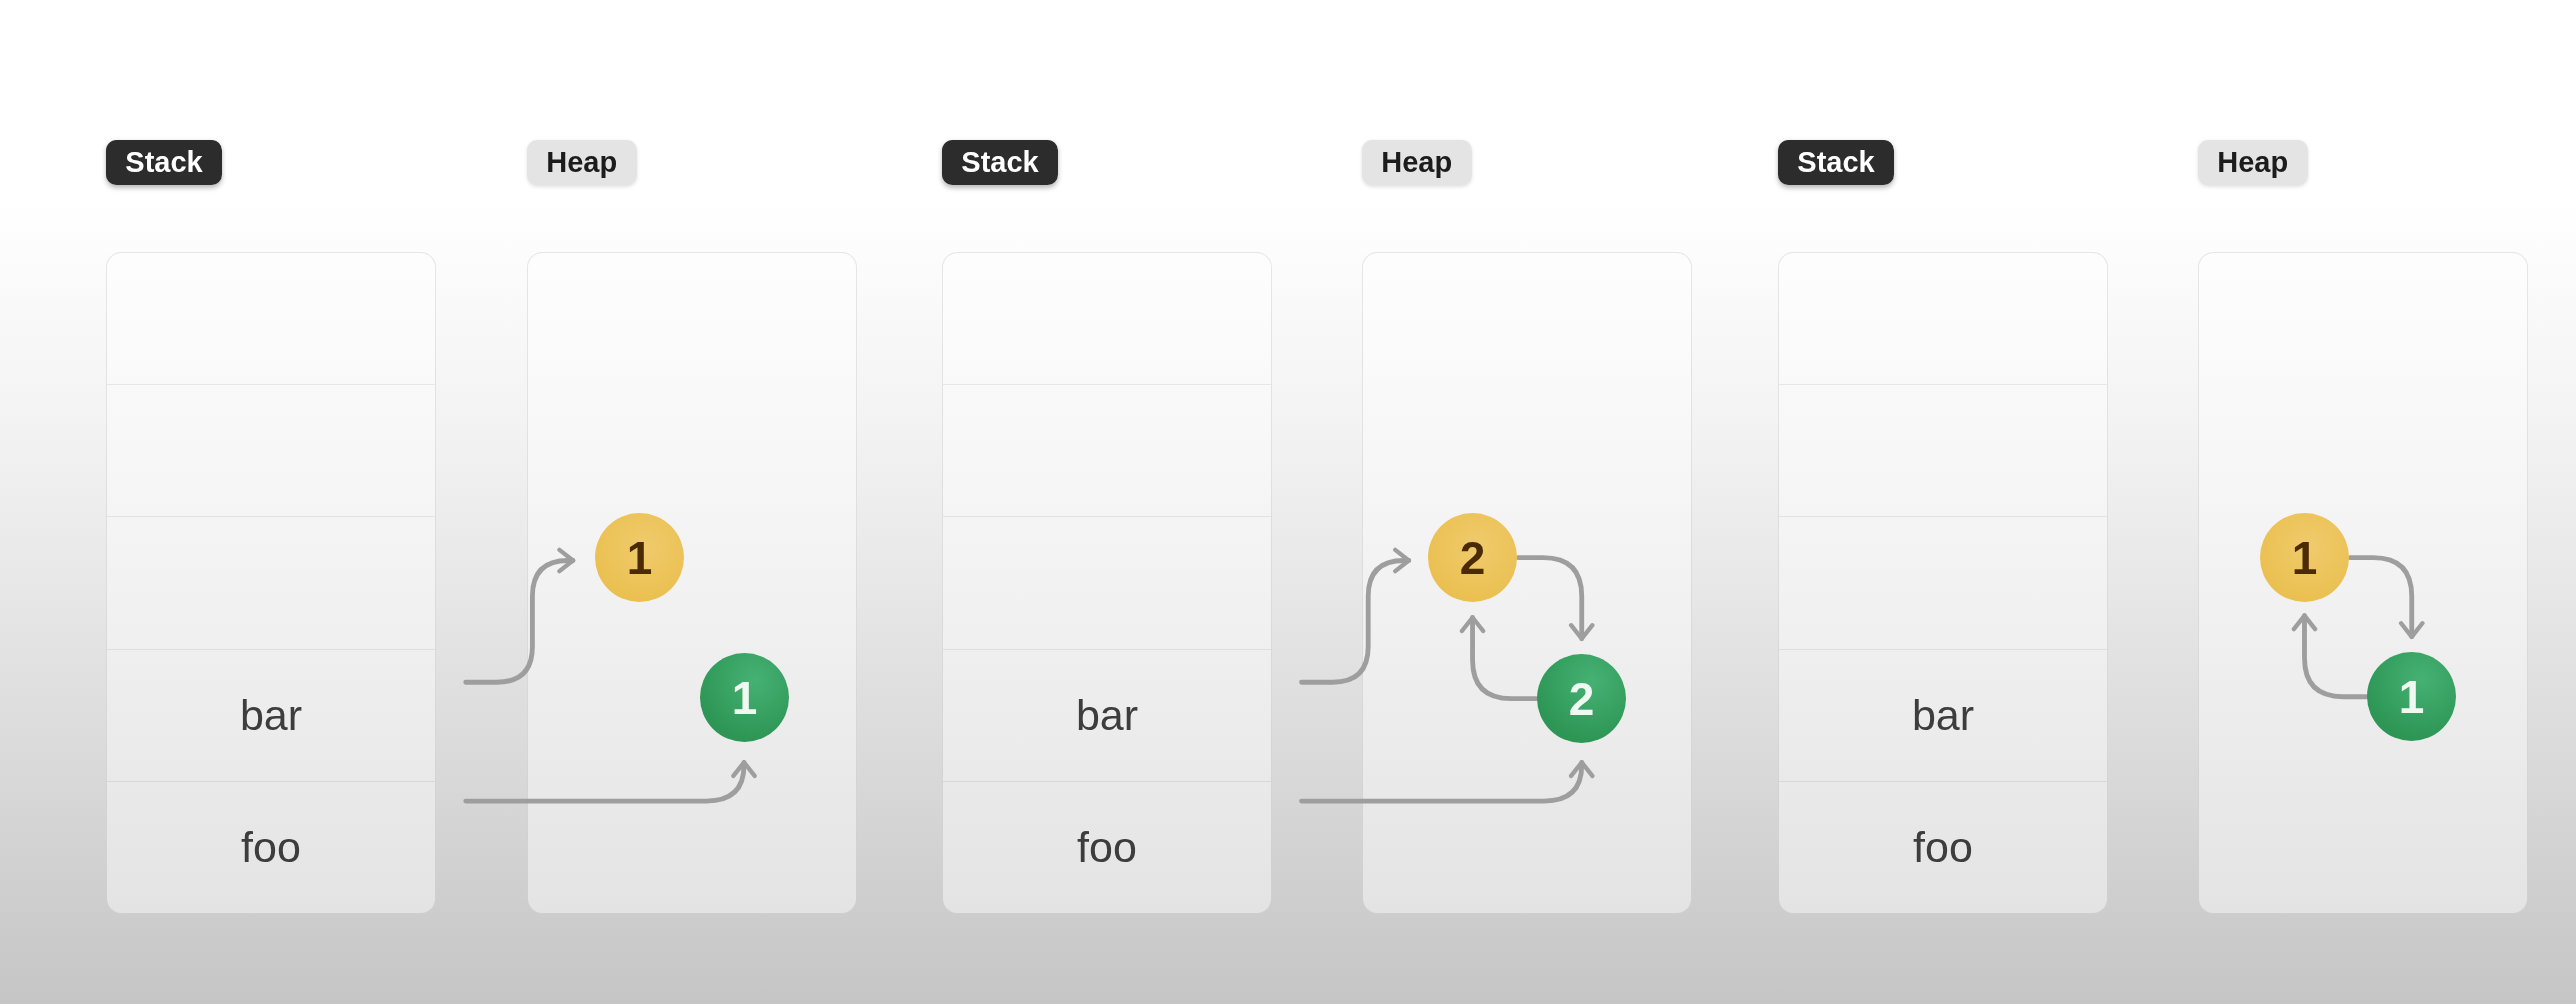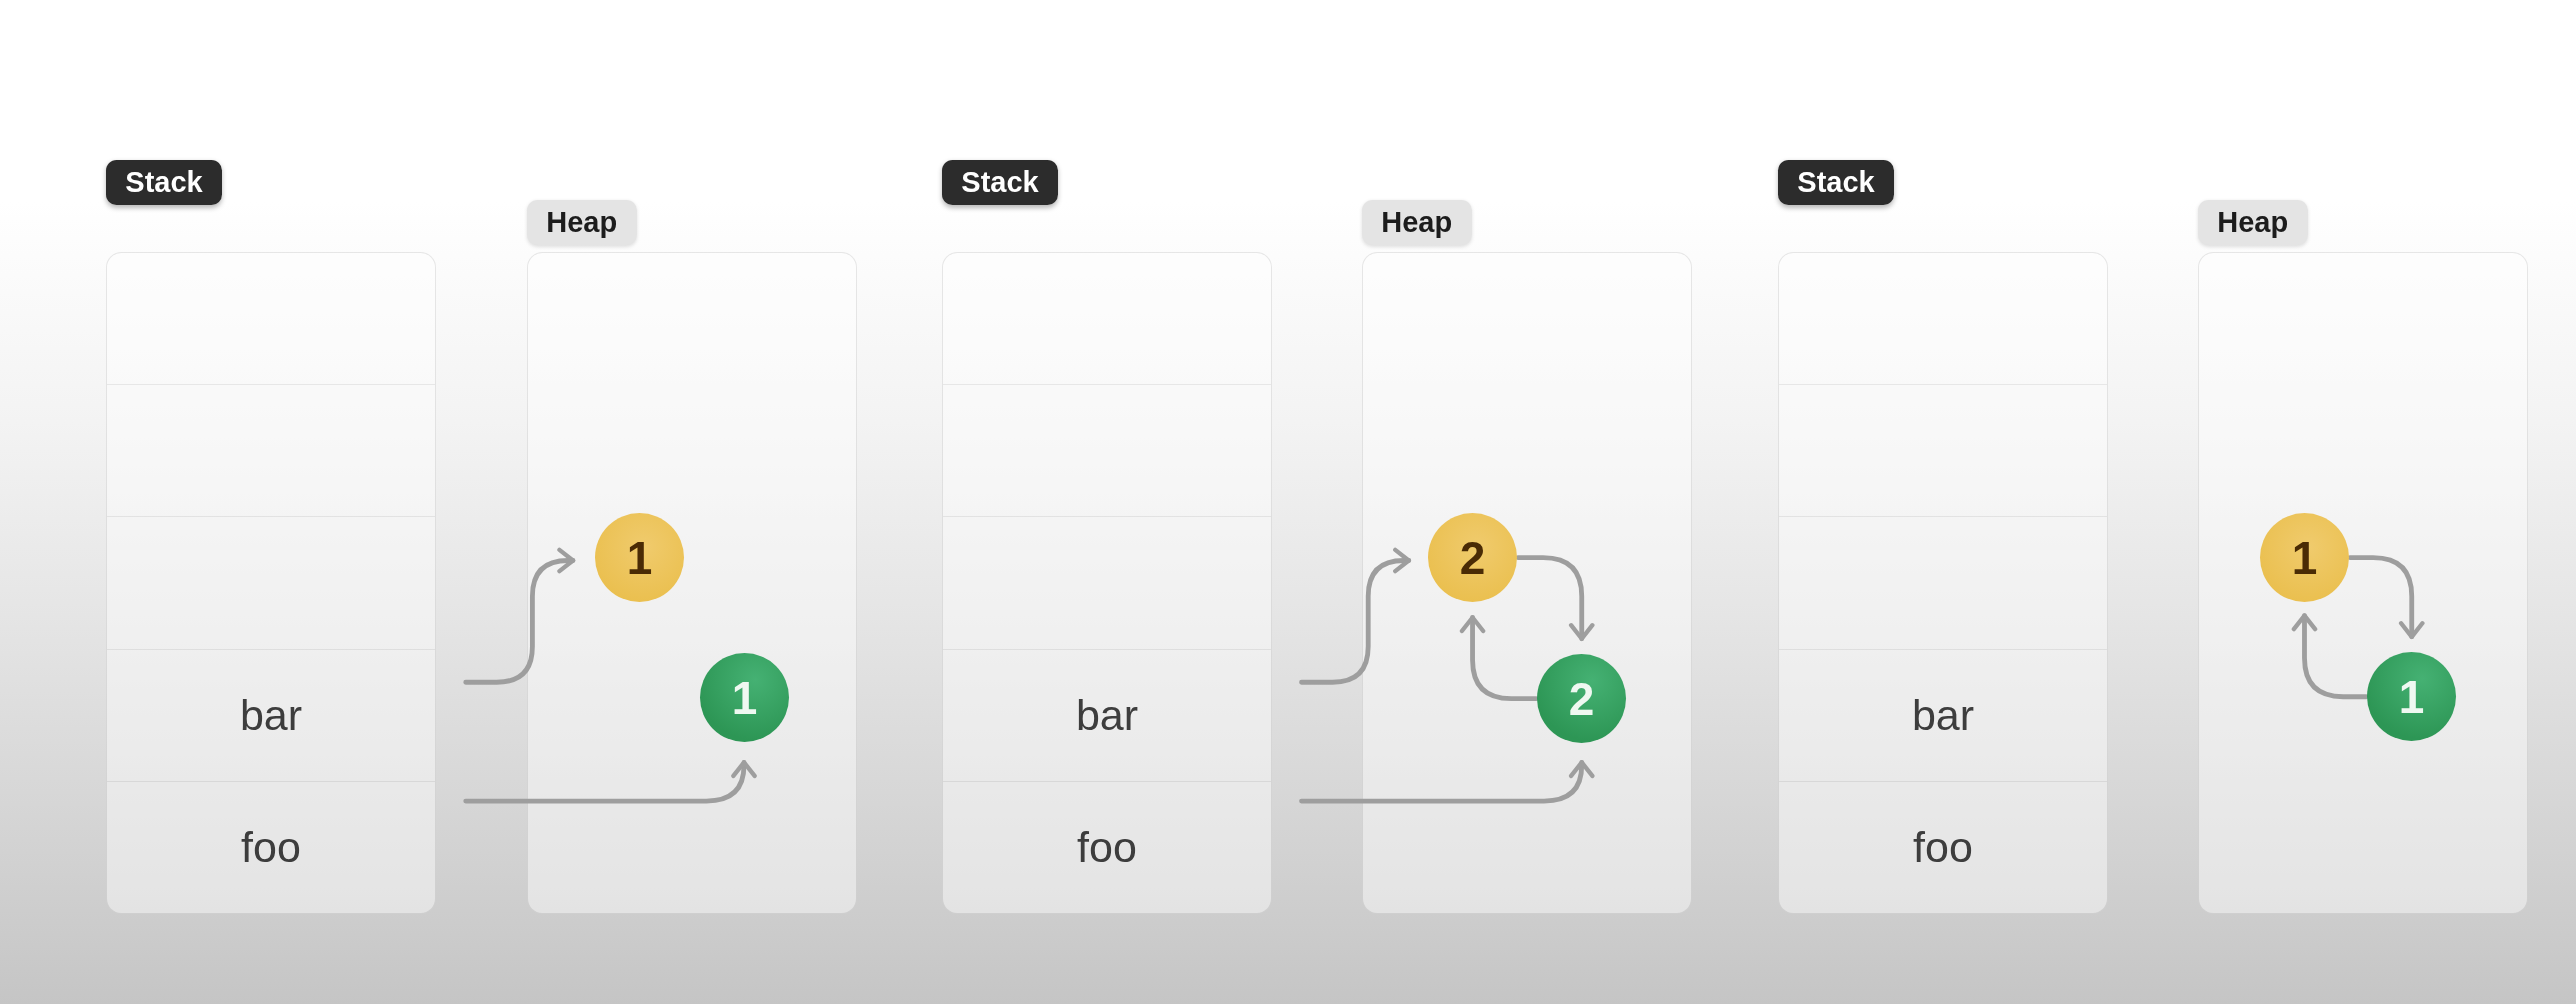--- a/index.html
+++ b/index.html
@@ -9,35 +9,34 @@
     overflow: hidden;
   }
   .canvas {
     position: relative;
     width: 2576px; height: 1005px;
     background: linear-gradient(180deg,
       #ffffff 0%, #ffffff 20%, #f3f3f3 42%,
       #e6e6e6 60%, #d6d6d6 80%, #c5c5c5 100%);
   }
   .badge {
-    position: absolute; top: 160px;
+    position: absolute; top: 140px;
     height: 45px; line-height: 45px;
     padding: 0 19.3px;
     border-radius: 10.6px;
     font-size: 29px; font-weight: 600;
     z-index: 4;
   }
   .badge.stack {
     background: #2c2c2c; color: #ffffff;
     box-shadow: 0 2.9px 5.8px rgba(0,0,0,0.28);
   }
   .badge.heap {
     background: #e4e4e4; color: #1c1c1c;
     box-shadow: 0 1.9px 3.9px rgba(0,0,0,0.12);
-    margin-top: 40px;
   }
   .column {
     position: absolute; top: 208px;
     width: 330px; height: 662px;
     border: 1.9px solid rgba(0,0,0,0.09);
     border-radius: 15.5px;
     background: rgba(255,255,255,0.45);
     box-sizing: border-box;
     z-index: 1;
     margin-top: 44px;

